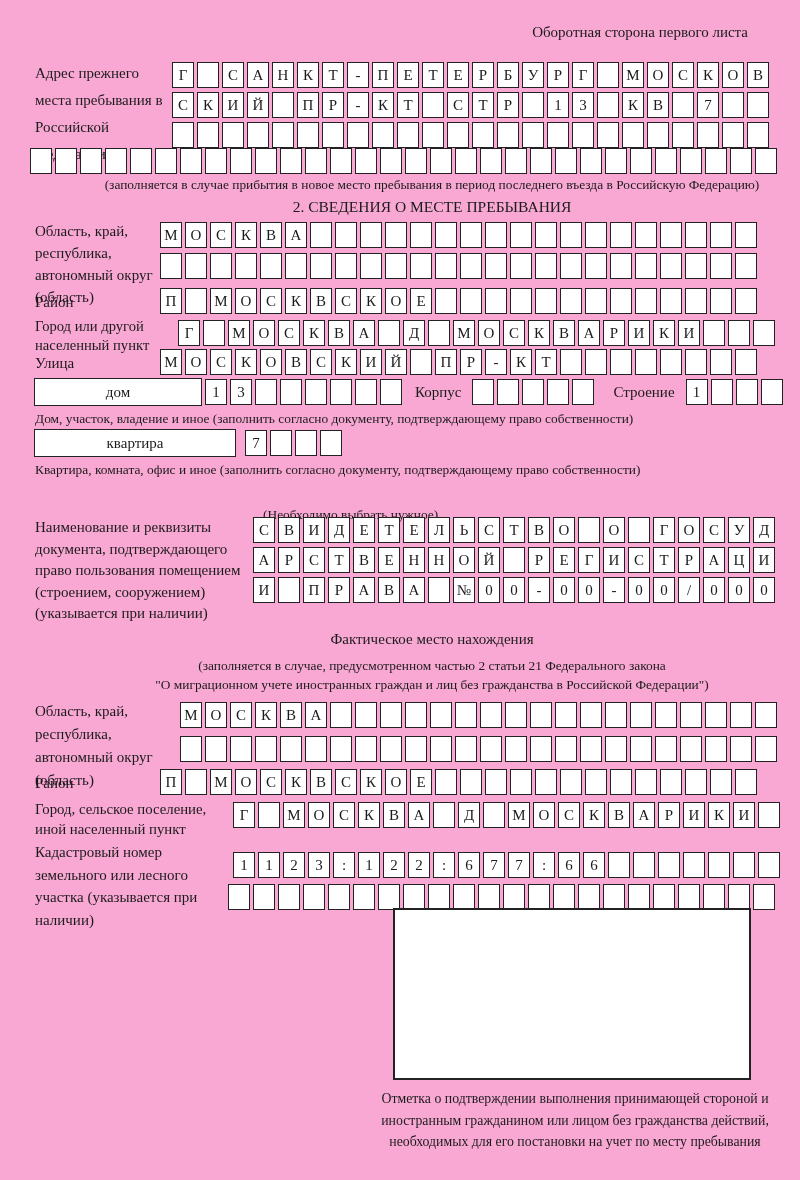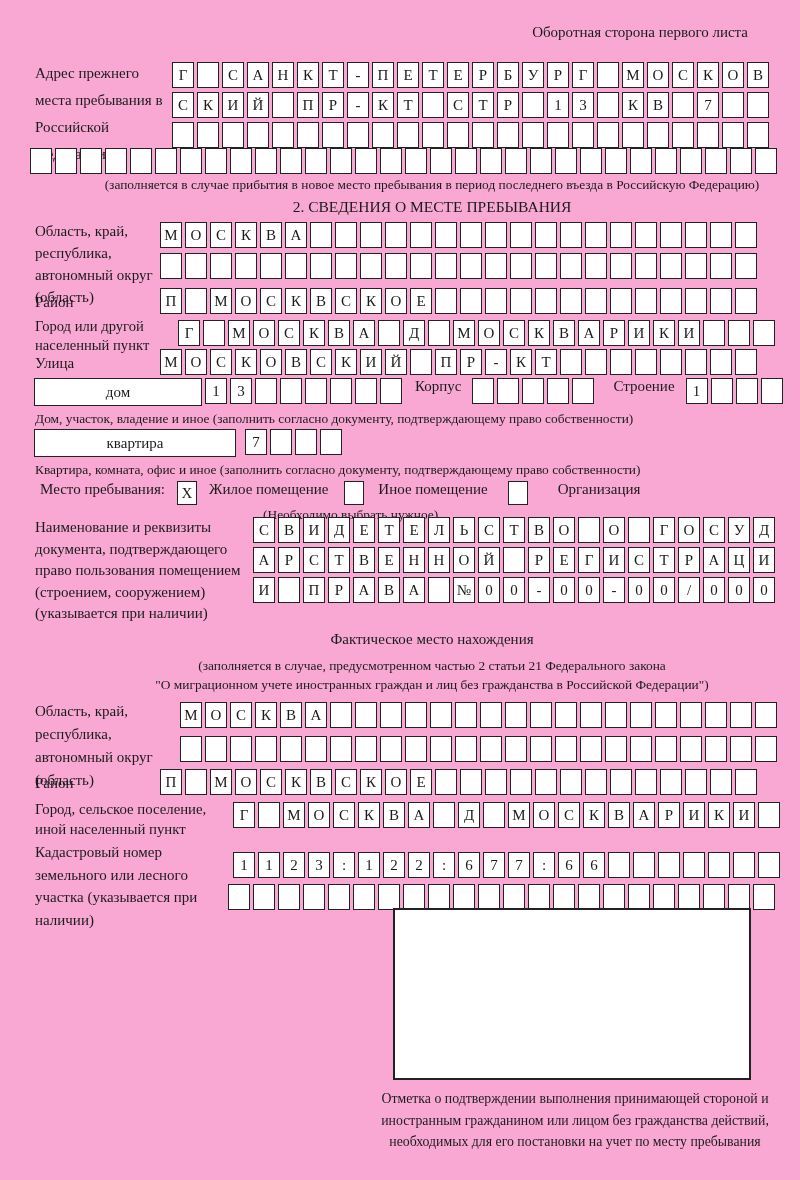--- a/index.html
+++ b/index.html
@@ -12,21 +12,21 @@
   .center { left:0; width:800px; text-align:center;padding-left:32px; }
   .right { right:52px; text-align:right; }
   .title { position:absolute; font-weight:normal; font-size:15.5px; }
   .cellrow { position:absolute; display:flex; gap:3px; }
   .cells-inline { display:flex; gap:3px; }
   .cell {
     flex:none; width:22px; height:26px; box-sizing:border-box;
     border:1.5px solid #222; display:flex; align-items:center; justify-content:center;
     font-size:15px; line-height:1; background:#fff;
   }
-  .flexrow { position:absolute; display:flex; }
+  .flexrow { position:absolute; display:flex; align-items:center; }
   .widebox {
     box-sizing:border-box; height:28px; border:1.5px solid #222;
     display:flex; align-items:center; justify-content:center; font-size:15px; background:#fff;
   }
   .inlbl { font-size:15px; white-space:nowrap; }
   .checkbox {
     flex:none; width:20px; height:24px; box-sizing:border-box; border:1.5px solid #222;
     display:flex; align-items:center; justify-content:center; font-size:15px; background:#fff;
   }
   .bigbox { position:absolute; border:2px solid #222; background:#fff; box-sizing:border-box; }
@@ -325,29 +325,20 @@
     <div class="widebox" style="width:202px;">квартира</div>
     <div class="cells-inline" style="margin-left:6px;">
         <div class="cell">7</div>
         <div class="cell"></div>
         <div class="cell"></div>
         <div class="cell"></div>
       </div>
   </div>
   <div class="note" style="left:35px; top:462px;">Квартира, комната, офис и иное (заполнить согласно документу, подтверждающему право собственности)</div>
 
-  <div class="flexrow" style="left:40px; top:481px;">
-    <span class="inlbl">Место пребывания:</span>
-    <div class="checkbox" style="margin-left:12px;">X</div>
-    <span class="inlbl" style="margin-left:12px;">Жилое помещение</span>
-    <div class="checkbox" style="margin-left:16px;"></div>
-    <span class="inlbl" style="margin-left:14px;">Иное помещение</span>
-    <div class="checkbox" style="margin-left:20px;"></div>
-    <span class="inlbl" style="margin-left:30px;">Организация</span>
-  </div>
   <div class="note" style="left:243px; top:507px;margin-left:20px;">(Необходимо выбрать нужное)</div>
 
   <div class="lbl" style="left:35px; top:517px; width:220px; line-height:21.5px;">Наименование и реквизиты документа, подтверждающего право пользования помещением (строением, сооружением) (указывается при наличии)</div>
   <div class="cellrow" style="left:253px; top:517px;">
       <div class="cell">С</div>
       <div class="cell">В</div>
       <div class="cell">И</div>
       <div class="cell">Д</div>
       <div class="cell">Е</div>
       <div class="cell">Т</div>

